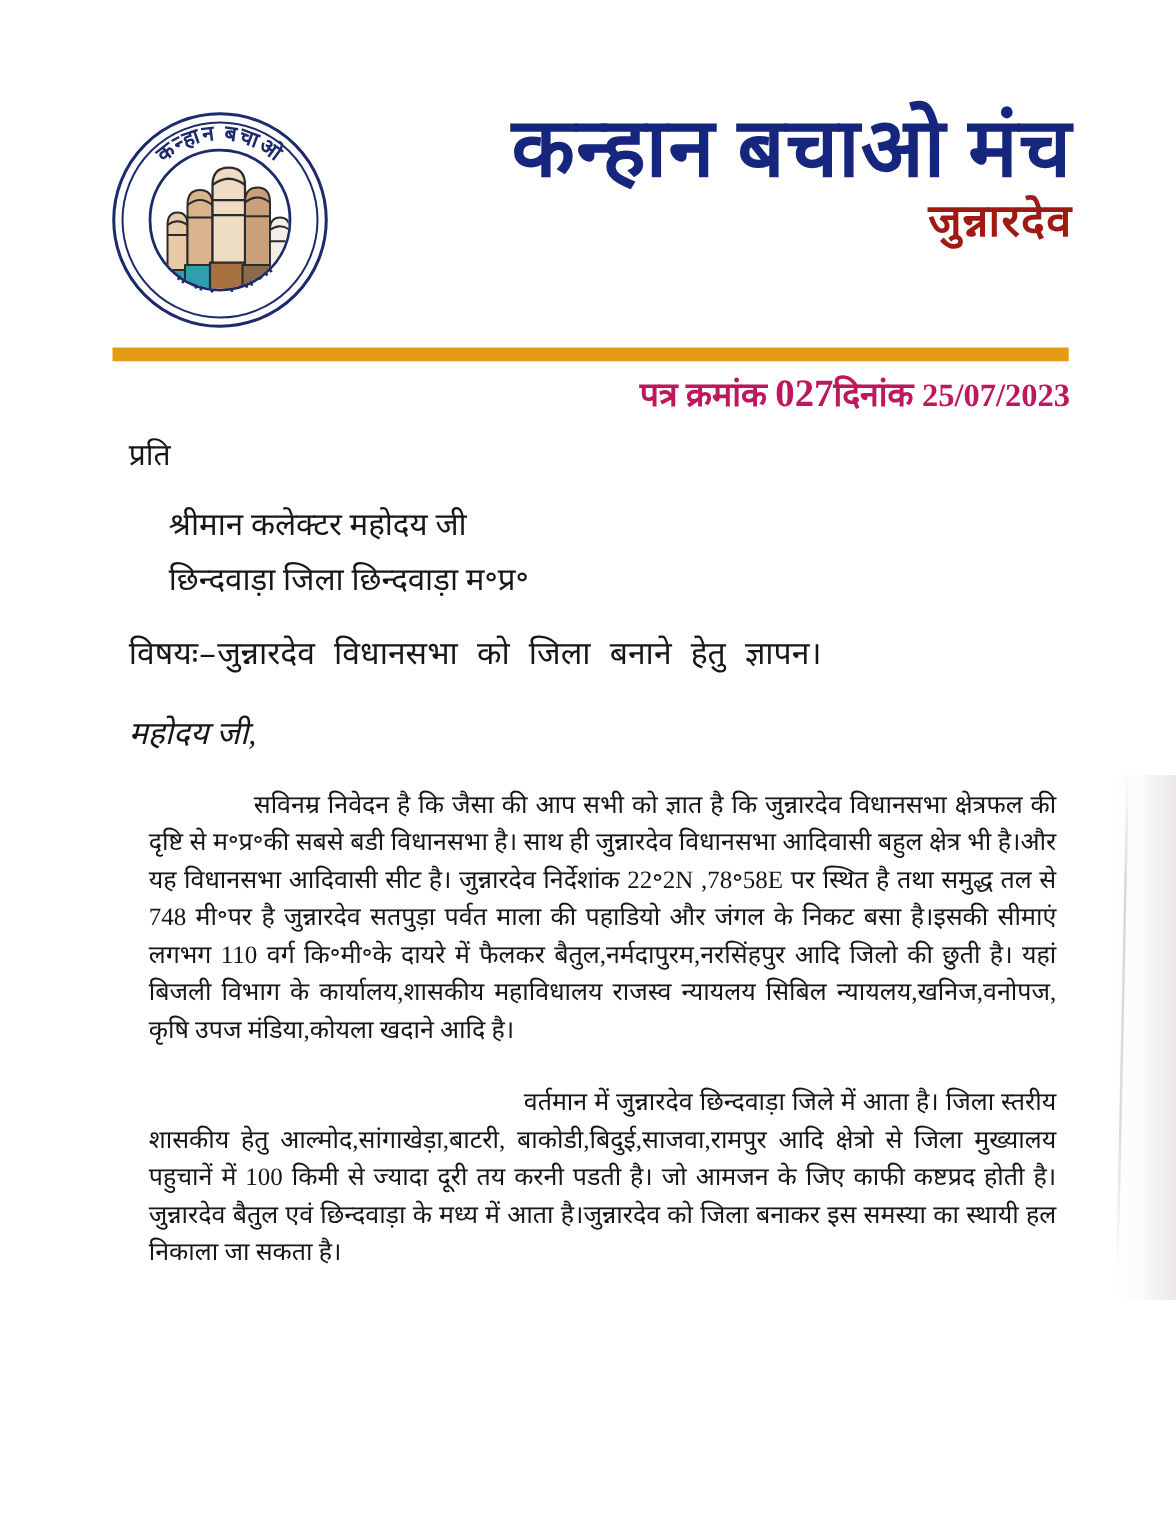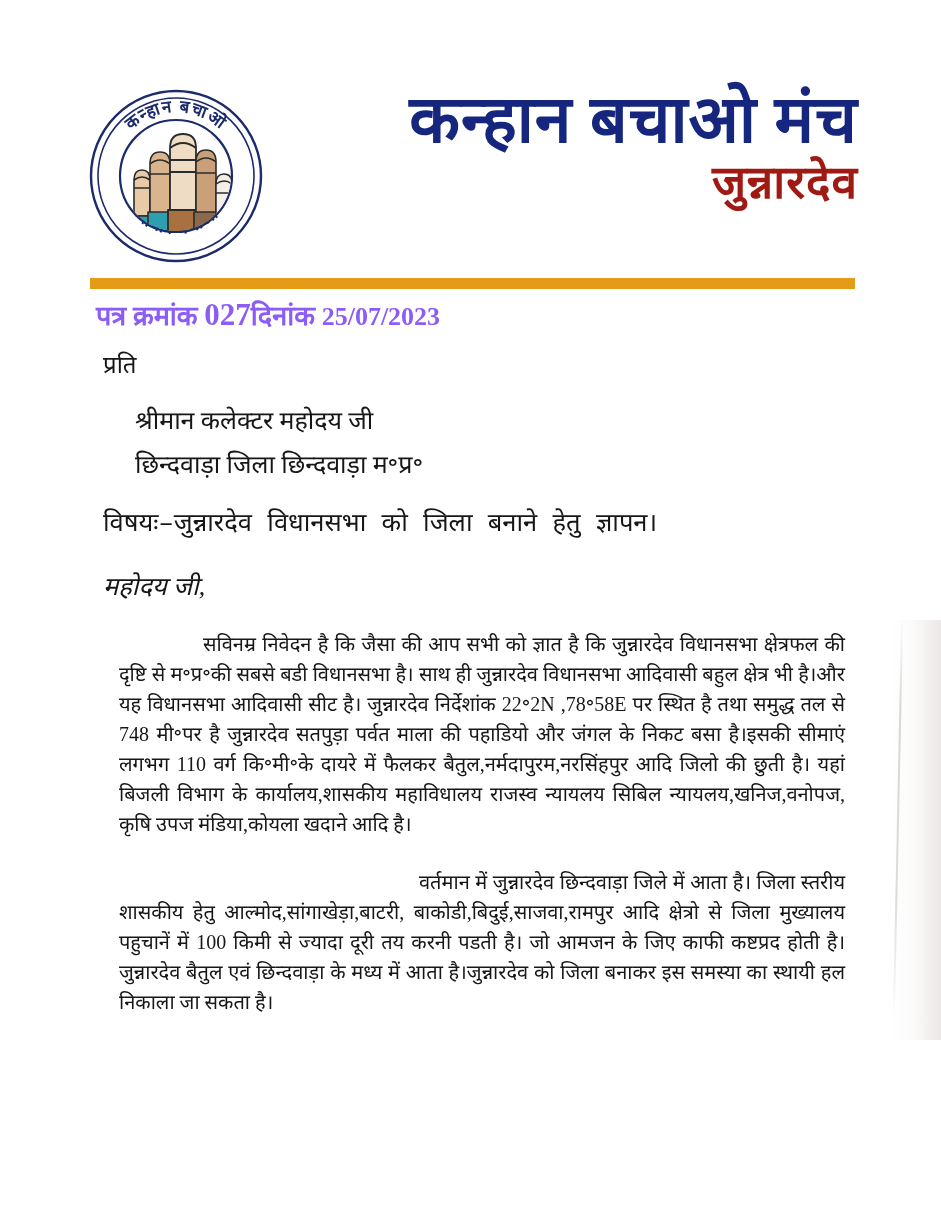--- a/index.html
+++ b/index.html
@@ -70,21 +70,21 @@
     font-size: 66px;
     line-height: 1.02;
     font-weight: 700;
     color: #16257d;
     letter-spacing: 1px;
     white-space: nowrap;
   }
   .org-sub {
     margin-top: 6px;
     font-family: "Liberation Serif", "DejaVu Serif", serif;
-    font-size: 46px;
+    font-size: 36px;
     line-height: 1.05;
     font-weight: 700;
     color: #9e1a12;
     letter-spacing: 1px;
     white-space: nowrap;
   }
 
   
   .rule {
     position: absolute;
@@ -95,25 +95,25 @@
     background: #e49b15;
   }
 
   
   .meta-row {
     position: absolute;
     top: 296px;
     left: 96px;
     width: 760px;
     display: flex;
-    justify-content: flex-start;
+    justify-content: flex-end;
     align-items: baseline;
     font-size: 27px;
     font-weight: 700;
-    color: #8b5cf6;
+    color: #be185d;
   }
   .meta-left, .meta-right { white-space: nowrap; }
   .meta-num { font-size: 31px; font-weight: 700; }
   .meta-date { font-size: 26px; font-weight: 700; }
 
   
   .body {
     position: absolute;
     top: 345px;
     left: 103px;

